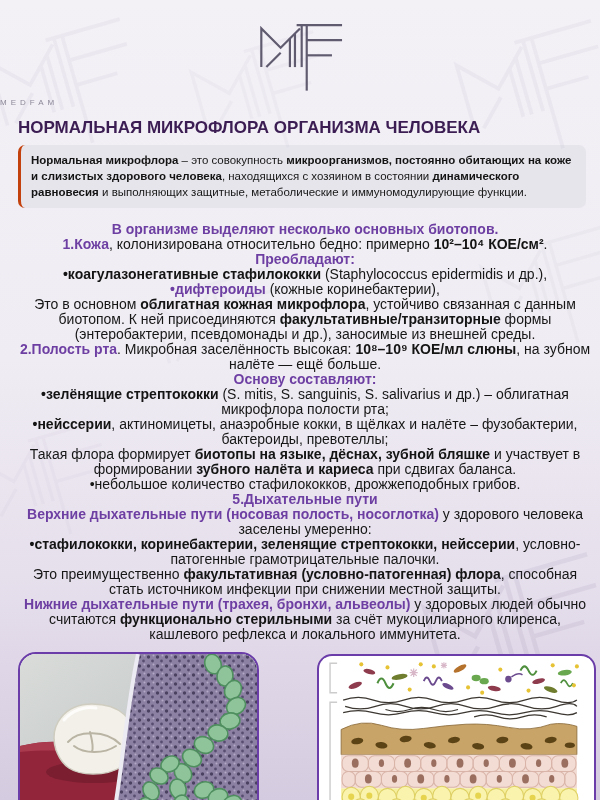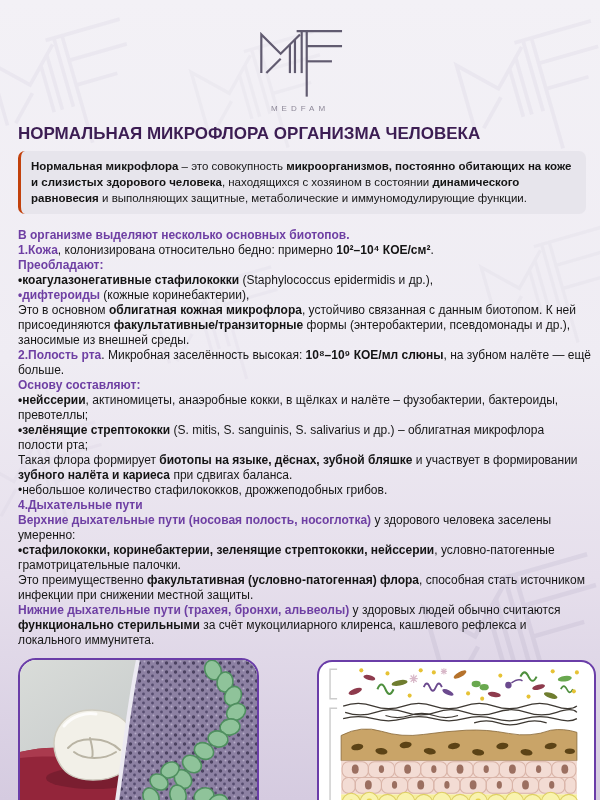--- a/index.html
+++ b/index.html
@@ -2,32 +2,32 @@
 <html><head>
 <meta charset="utf-8">
 <style>
   html,body{margin:0;padding:0;}
   body{
     width:600px;height:800px;position:relative;overflow:hidden;
     font-family:"Liberation Sans",sans-serif;color:#161616;
     background:linear-gradient(180deg,#f3f1f6 0%,#efecf3 45%,#e6dfec 72%,#d5cbe0 100%);
   }
   .wm{position:absolute;color:#6f6590;pointer-events:none;}
-  .header{position:relative;text-align:center;padding-top:26px;}
+  .header{position:relative;padding-top:20px;}
   .logo{color:#615b70;display:block;margin:0 auto;}
   .wordmark{margin-top:4px;font-size:8px;letter-spacing:4px;color:#8d8898;}
   .page-title{
     margin:12px 14px 7px 18px;font-size:17px;font-weight:700;color:#3c1d53;line-height:1.1;
   }
   .intro-box{
     margin:0 14px 8px 18px;background:rgba(229,227,234,0.85);
     border-left:3px solid #c2410c;border-radius:7px;
     padding:7px 12px 8px 10px;font-size:11.5px;line-height:16px;
   }
-  .body-text{margin:14px 8px 0 18px;font-size:12px;line-height:15px;}
+  .body-text{margin:14px 8px 0 18px;font-size:14px;line-height:15px;text-align:center;}
   .body-text p{margin:0;}
   .seg-h{color:#6e3fa3;font-weight:700;}
   .seg-b{color:#141414;font-weight:700;}
   .seg-n{color:#161616;font-weight:400;}
   .images-row{display:flex;align-items:flex-start;margin:10px 0 0 18px;gap:58px;position:relative;}
   .img-card{border:2px solid #6a3da8;overflow:hidden;background:#fff;}
   .img-card.left{width:237px;height:172px;border-radius:18px;}
   .img-card.right{width:267px;height:164px;border-radius:15px;margin-top:2px;padding:2px 4px;}
   .img-card svg{display:block;width:100%;height:100%;}
 </style>
@@ -87,25 +87,25 @@
 
 <div class="body-text">
     <p><span class="seg-h">В организме выделяют несколько основных биотопов.</span></p>
     <p><span class="seg-h">1.Кожа</span><span class="seg-n">, колонизирована относительно бедно: примерно </span><span class="seg-b">10²–10⁴ КОЕ/см²</span><span class="seg-n">.</span></p>
     <p><span class="seg-h">Преобладают:</span></p>
     <p><span class="seg-b">•коагулазонегативные стафилококки</span><span class="seg-n"> (Staphylococcus epidermidis и др.),</span></p>
     <p><span class="seg-h">•дифтероиды</span><span class="seg-n"> (кожные коринебактерии),</span></p>
     <p><span class="seg-n">Это в основном </span><span class="seg-b">облигатная кожная микрофлора</span><span class="seg-n">, устойчиво связанная с данным биотопом. К ней присоединяются </span><span class="seg-b">факультативные/транзиторные</span><span class="seg-n"> формы (энтеробактерии, псевдомонады и др.), заносимые из внешней среды.</span></p>
     <p><span class="seg-h">2.Полость рта</span><span class="seg-n">. Микробная заселённость высокая: </span><span class="seg-b">10⁸–10⁹ КОЕ/мл слюны</span><span class="seg-n">, на зубном налёте — ещё больше.</span></p>
     <p><span class="seg-h">Основу составляют:</span></p>
+    <p><span class="seg-b">•зелёнящие стрептококки</span><span class="seg-n"> (S. mitis, S. sanguinis, S. salivarius и др.) – облигатная микрофлора полости рта;</span></p>
     <p><span class="seg-b">•нейссерии</span><span class="seg-n">, актиномицеты, анаэробные кокки, в щёлках и налёте – фузобактерии, бактероиды, превотеллы;</span></p>
-    <p><span class="seg-b">•зелёнящие стрептококки</span><span class="seg-n"> (S. mitis, S. sanguinis, S. salivarius и др.) – облигатная микрофлора полости рта;</span></p>
     <p><span class="seg-n">Такая флора формирует </span><span class="seg-b">биотопы на языке, дёснах, зубной бляшке</span><span class="seg-n"> и участвует в формировании </span><span class="seg-b">зубного налёта и кариеса</span><span class="seg-n"> при сдвигах баланса.</span></p>
     <p><span class="seg-n">•небольшое количество стафилококков, дрожжеподобных грибов.</span></p>
-    <p><span class="seg-h">4.Дыхательные пути</span></p>
+    <p><span class="seg-h">5.Дыхательные пути</span></p>
     <p><span class="seg-h">Верхние дыхательные пути (носовая полость, носоглотка)</span><span class="seg-n"> у здорового человека заселены умеренно:</span></p>
     <p><span class="seg-b">•стафилококки, коринебактерии, зеленящие стрептококки, нейссерии</span><span class="seg-n">, условно-патогенные грамотрицательные палочки.</span></p>
     <p><span class="seg-n">Это преимущественно </span><span class="seg-b">факультативная (условно-патогенная) флора</span><span class="seg-n">, способная стать источником инфекции при снижении местной защиты.</span></p>
     <p><span class="seg-h">Нижние дыхательные пути (трахея, бронхи, альвеолы)</span><span class="seg-n"> у здоровых людей обычно считаются </span><span class="seg-b">функционально стерильными</span><span class="seg-n"> за счёт мукоцилиарного клиренса, кашлевого рефлекса и локального иммунитета.</span></p>
   </div>
 
 <div class="images-row">
 
   <div class="img-card left">
     <svg viewBox="0 0 237 172" preserveAspectRatio="none">

